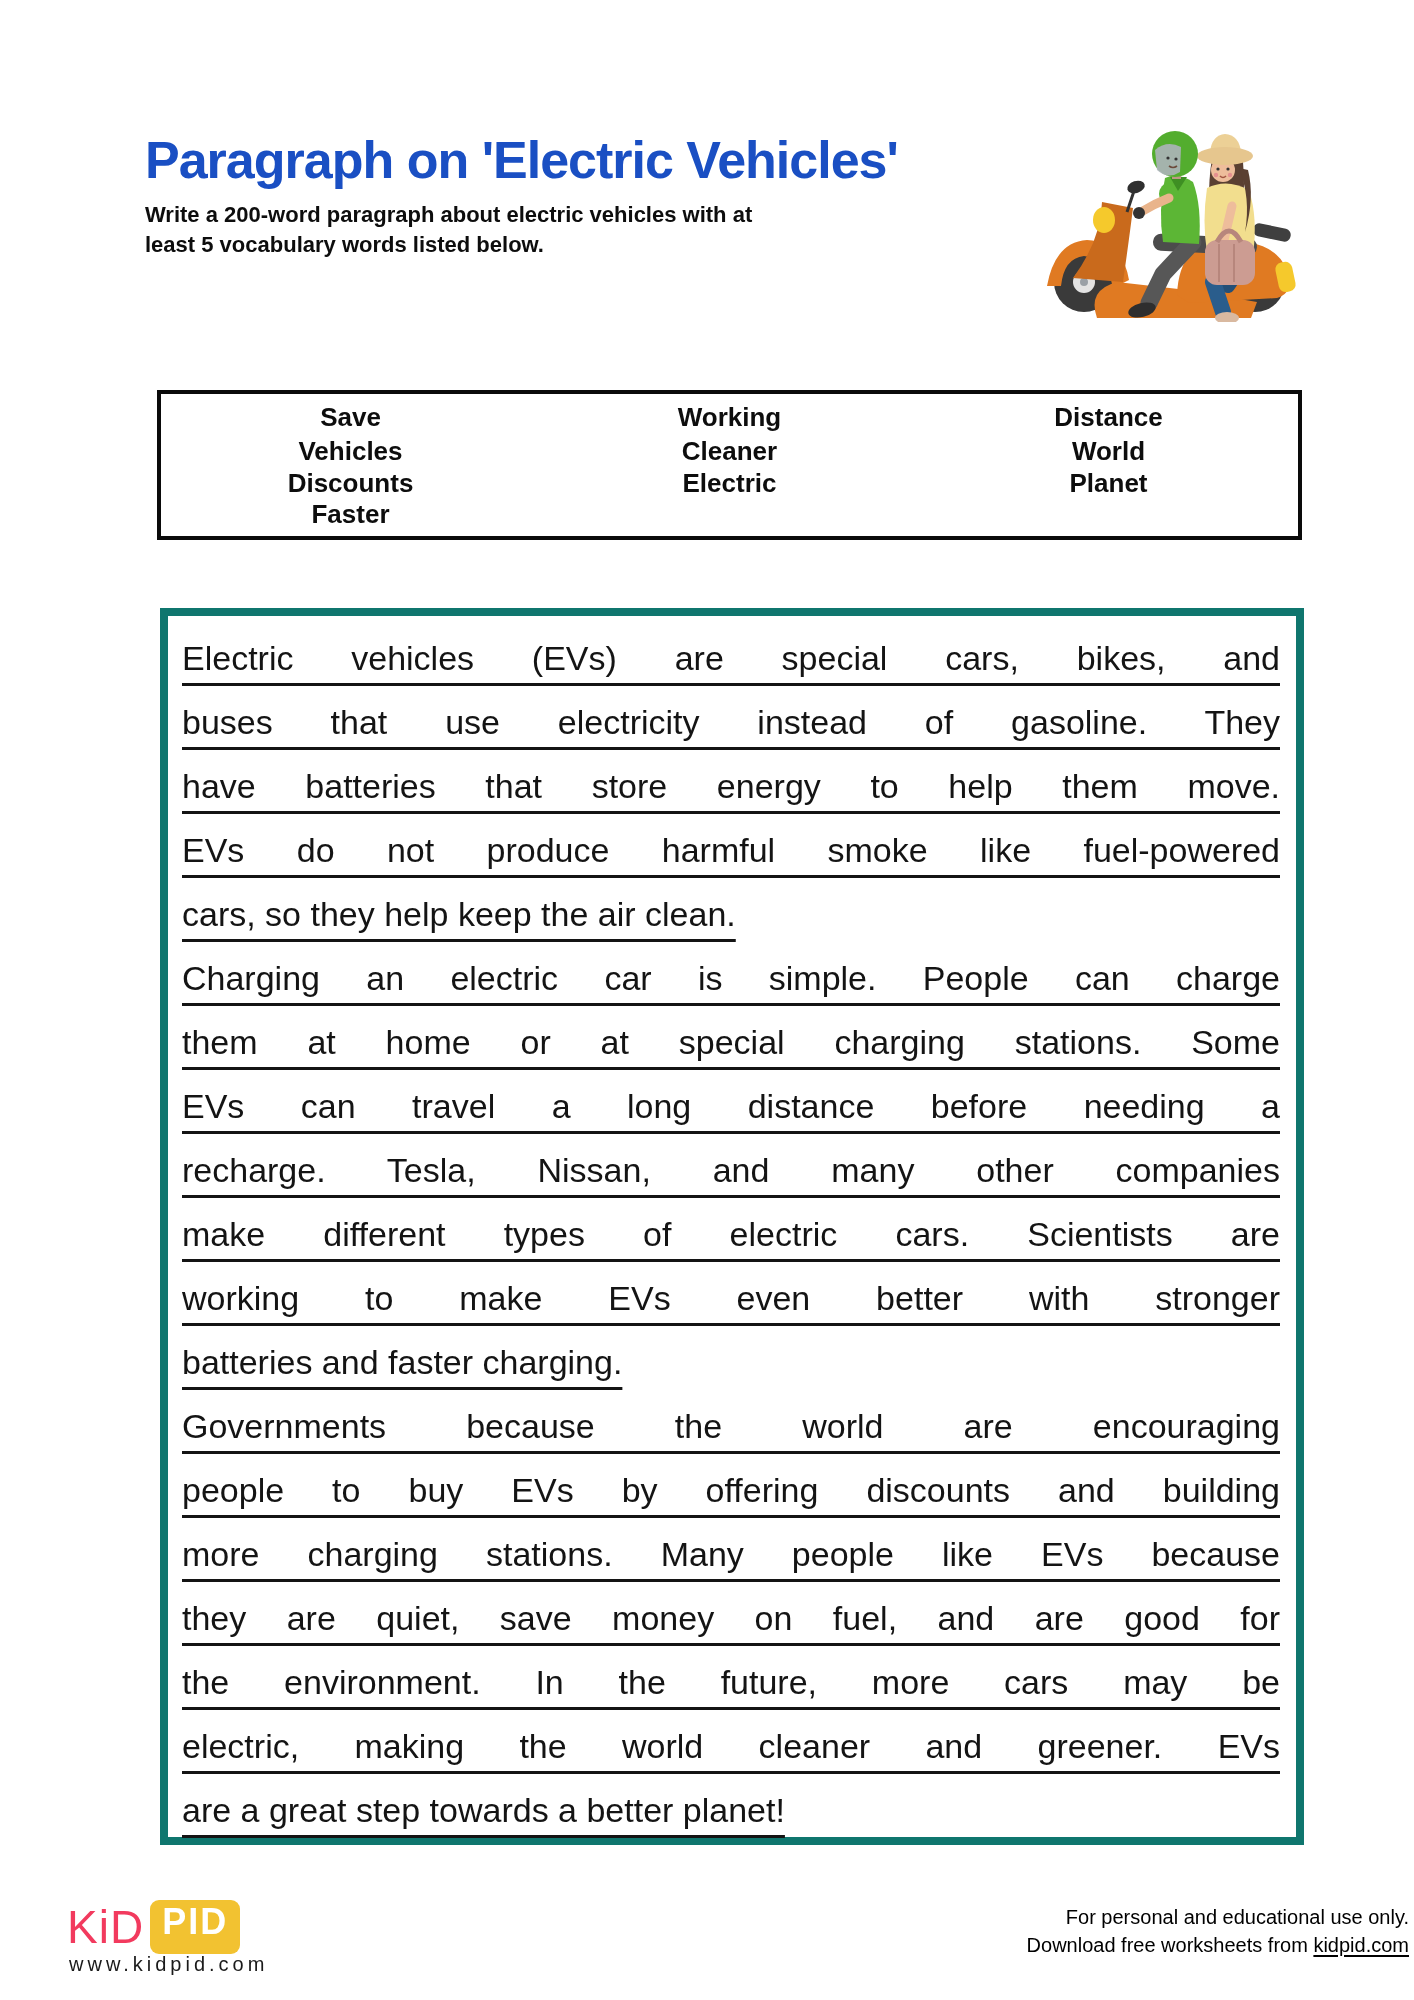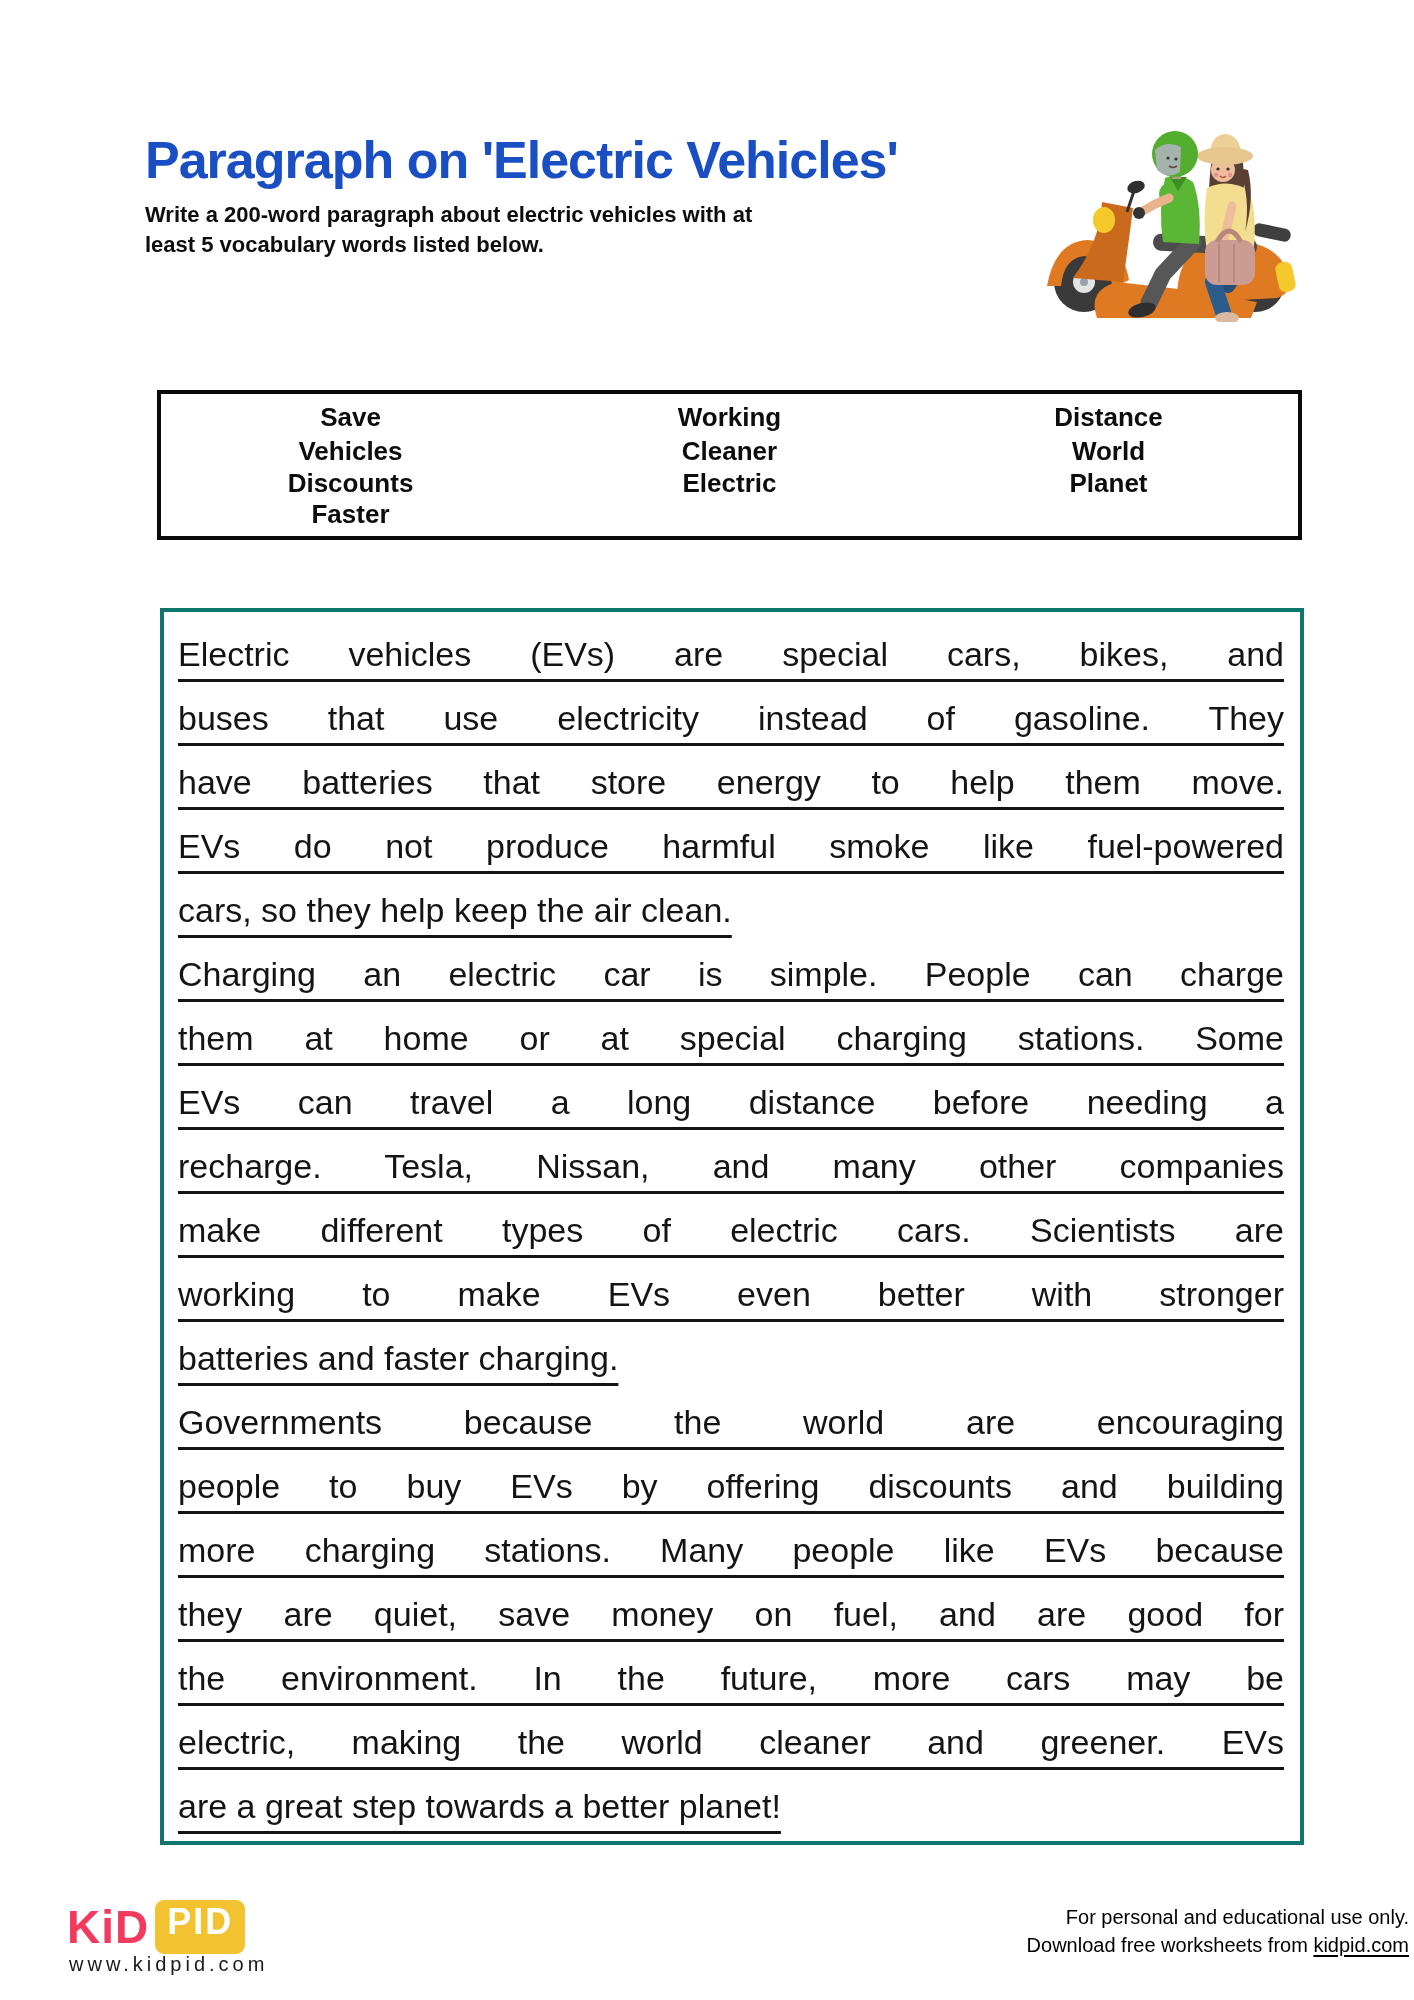--- a/index.html
+++ b/index.html
@@ -15,30 +15,30 @@
 
   
   .vocab-box{position:absolute;left:125px;top:390px;width:1145px;height:150px;
              border:4px solid #0a0a0a;box-sizing:border-box;}
   .vocab-grid{display:grid;grid-template-columns:repeat(3,1fr);grid-template-rows:1fr 1fr;
               width:100%;height:100%;align-items:center;justify-items:center;padding:6px 0;box-sizing:border-box;}
   .vocab-word{font-size:26px;font-weight:700;color:#0d0d0d;}
 
   
   .para-box{position:absolute;left:128px;top:608px;width:1144px;height:1237px;
-            border:4px solid #0f766e;box-sizing:border-box;padding:10px 16px 0 14px;}
+            border:8px solid #0f766e;box-sizing:border-box;padding:10px 16px 0 14px;}
   .pline{font-size:34px;line-height:64px;height:64px;color:#141414;
          text-align:justify;text-align-last:justify;white-space:nowrap;
          text-decoration:underline;text-decoration-thickness:3px;
          text-underline-offset:13px;text-decoration-skip-ink:none;}
   .pline.pend{text-align-last:left;}
 
   
   .logo{position:absolute;left:35px;top:1900px;display:flex;align-items:center;}
-  .logo-kid{font-size:46px;font-weight:700;color:#f23a5e;letter-spacing:1px;}
+  .logo-kid{font-size:46px;font-weight:400;color:#f23a5e;letter-spacing:1px;}
   .logo-pid{margin-left:6px;background:#f2c231;color:#ffffff;font-weight:700;
             font-size:36px;padding:1px 12px 11px 12px;border-radius:9px;letter-spacing:2px;}
   .site-url{position:absolute;left:37px;top:1953px;font-size:20px;letter-spacing:4px;color:#1a1a1a;}
   .use-note{position:absolute;right:37px;top:1903px;text-align:right;
             font-size:20px;line-height:28px;color:#000000;font-weight:400;}
   .use-note .link{text-decoration:underline;text-underline-offset:3px;}
 </style>
 </head>
 <body>
 

